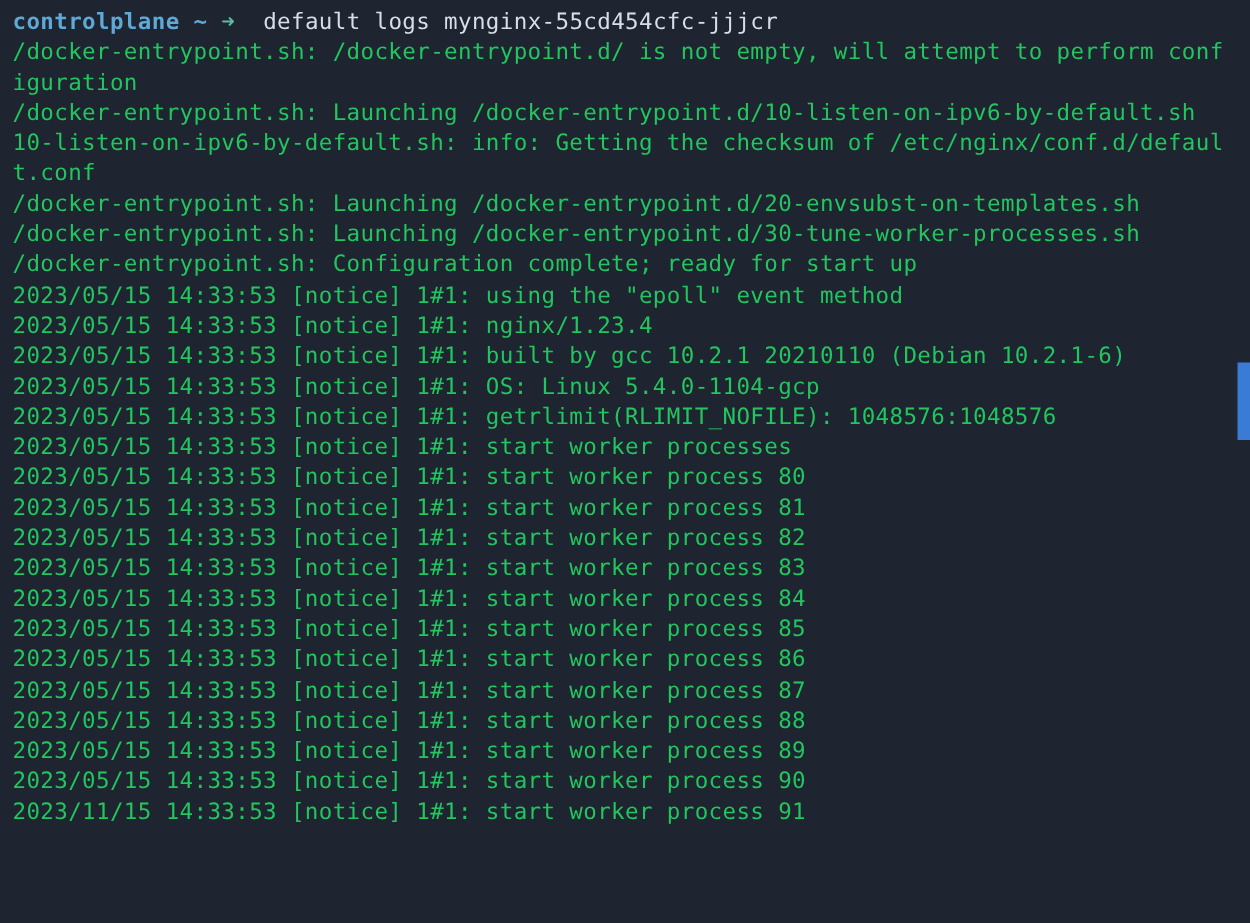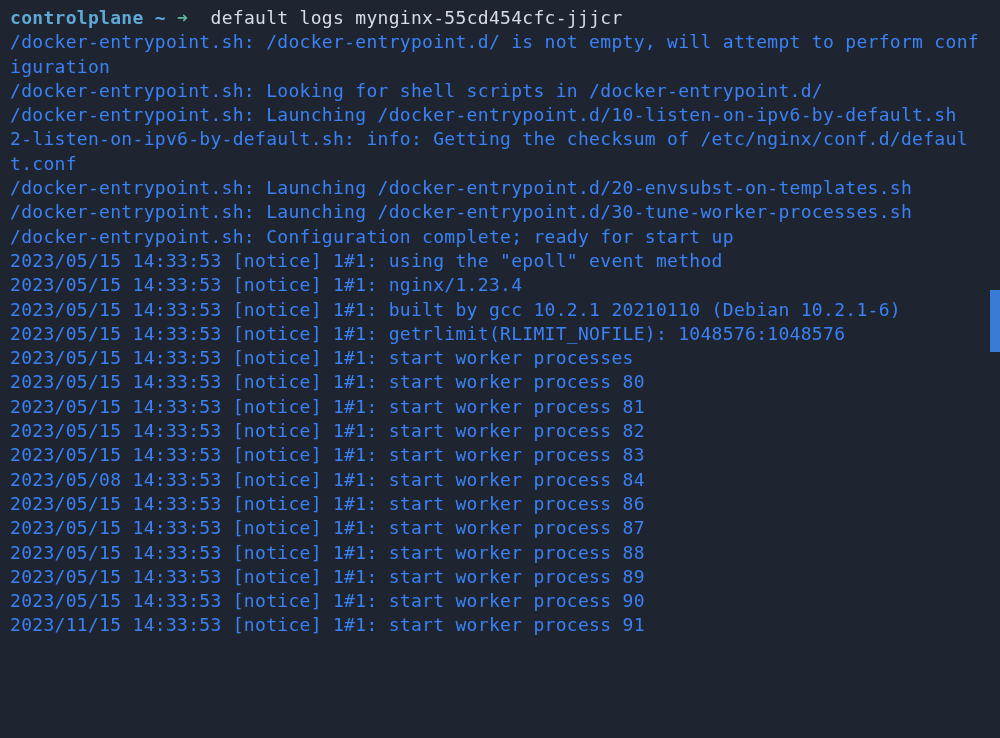--- a/index.html
+++ b/index.html
@@ -20,21 +20,21 @@
       white-space: pre-wrap;
       word-break: break-all;
     }
     .prompt-host { color: #5ea9d6; font-weight: bold; text-align: right; }
     .prompt-tilde { color: #5ea9d6; font-weight: bold; }
     .prompt-arrow { color: #5fb89e; }
     .prompt-cmd { color: #d8dee9; }
     .output-line {
       white-space: pre-wrap;
       word-break: break-all;
-      color: #3b82f6;
+      color: #22c55e;
     }
     .scroll-thumb {
       position: absolute;
       right: 0;
       top: 290px;
       width: 10px;
       height: 62px;
       background: #3a7bd5;
       border-radius: 0px;
     }
@@ -43,36 +43,37 @@
       height: 100%;
     }
   </style>
 </head>
 <body>
 
 <div class="terminal-area">
   <div class="prompt-line"><span class="prompt-host">controlplane</span><span class="prompt-tilde"> ~ </span><span class="prompt-arrow">➜</span><span class="prompt-cmd">  </span><span class="prompt-cmd">default logs mynginx-55cd454cfc-jjjcr</span></div>
   <div id="output">
       <div class="output-line">/docker-entrypoint.sh: /docker-entrypoint.d/ is not empty, will attempt to perform configuration</div>
-      <div class="output-line">/docker-entrypoint.sh: Looking for shell scripts in /docker-entrypoint.d/</div>
       <div class="output-line">/docker-entrypoint.sh: Launching /docker-entrypoint.d/10-listen-on-ipv6-by-default.sh</div>
-      <div class="output-line">2-listen-on-ipv6-by-default.sh: info: Getting the checksum of /etc/nginx/conf.d/default.conf</div>
+      <div class="output-line">10-listen-on-ipv6-by-default.sh: info: Getting the checksum of /etc/nginx/conf.d/default.conf</div>
       <div class="output-line">/docker-entrypoint.sh: Launching /docker-entrypoint.d/20-envsubst-on-templates.sh</div>
       <div class="output-line">/docker-entrypoint.sh: Launching /docker-entrypoint.d/30-tune-worker-processes.sh</div>
       <div class="output-line">/docker-entrypoint.sh: Configuration complete; ready for start up</div>
       <div class="output-line">2023/05/15 14:33:53 [notice] 1#1: using the "epoll" event method</div>
       <div class="output-line">2023/05/15 14:33:53 [notice] 1#1: nginx/1.23.4</div>
       <div class="output-line">2023/05/15 14:33:53 [notice] 1#1: built by gcc 10.2.1 20210110 (Debian 10.2.1-6)</div>
+      <div class="output-line">2023/05/15 14:33:53 [notice] 1#1: OS: Linux 5.4.0-1104-gcp</div>
       <div class="output-line">2023/05/15 14:33:53 [notice] 1#1: getrlimit(RLIMIT_NOFILE): 1048576:1048576</div>
       <div class="output-line">2023/05/15 14:33:53 [notice] 1#1: start worker processes</div>
       <div class="output-line">2023/05/15 14:33:53 [notice] 1#1: start worker process 80</div>
       <div class="output-line">2023/05/15 14:33:53 [notice] 1#1: start worker process 81</div>
       <div class="output-line">2023/05/15 14:33:53 [notice] 1#1: start worker process 82</div>
       <div class="output-line">2023/05/15 14:33:53 [notice] 1#1: start worker process 83</div>
-      <div class="output-line">2023/05/08 14:33:53 [notice] 1#1: start worker process 84</div>
+      <div class="output-line">2023/05/15 14:33:53 [notice] 1#1: start worker process 84</div>
+      <div class="output-line">2023/05/15 14:33:53 [notice] 1#1: start worker process 85</div>
       <div class="output-line">2023/05/15 14:33:53 [notice] 1#1: start worker process 86</div>
       <div class="output-line">2023/05/15 14:33:53 [notice] 1#1: start worker process 87</div>
       <div class="output-line">2023/05/15 14:33:53 [notice] 1#1: start worker process 88</div>
       <div class="output-line">2023/05/15 14:33:53 [notice] 1#1: start worker process 89</div>
       <div class="output-line">2023/05/15 14:33:53 [notice] 1#1: start worker process 90</div>
       <div class="output-line">2023/11/15 14:33:53 [notice] 1#1: start worker process 91</div>
     </div>
 </div>
 
 <div class="scroll-thumb"></div>

